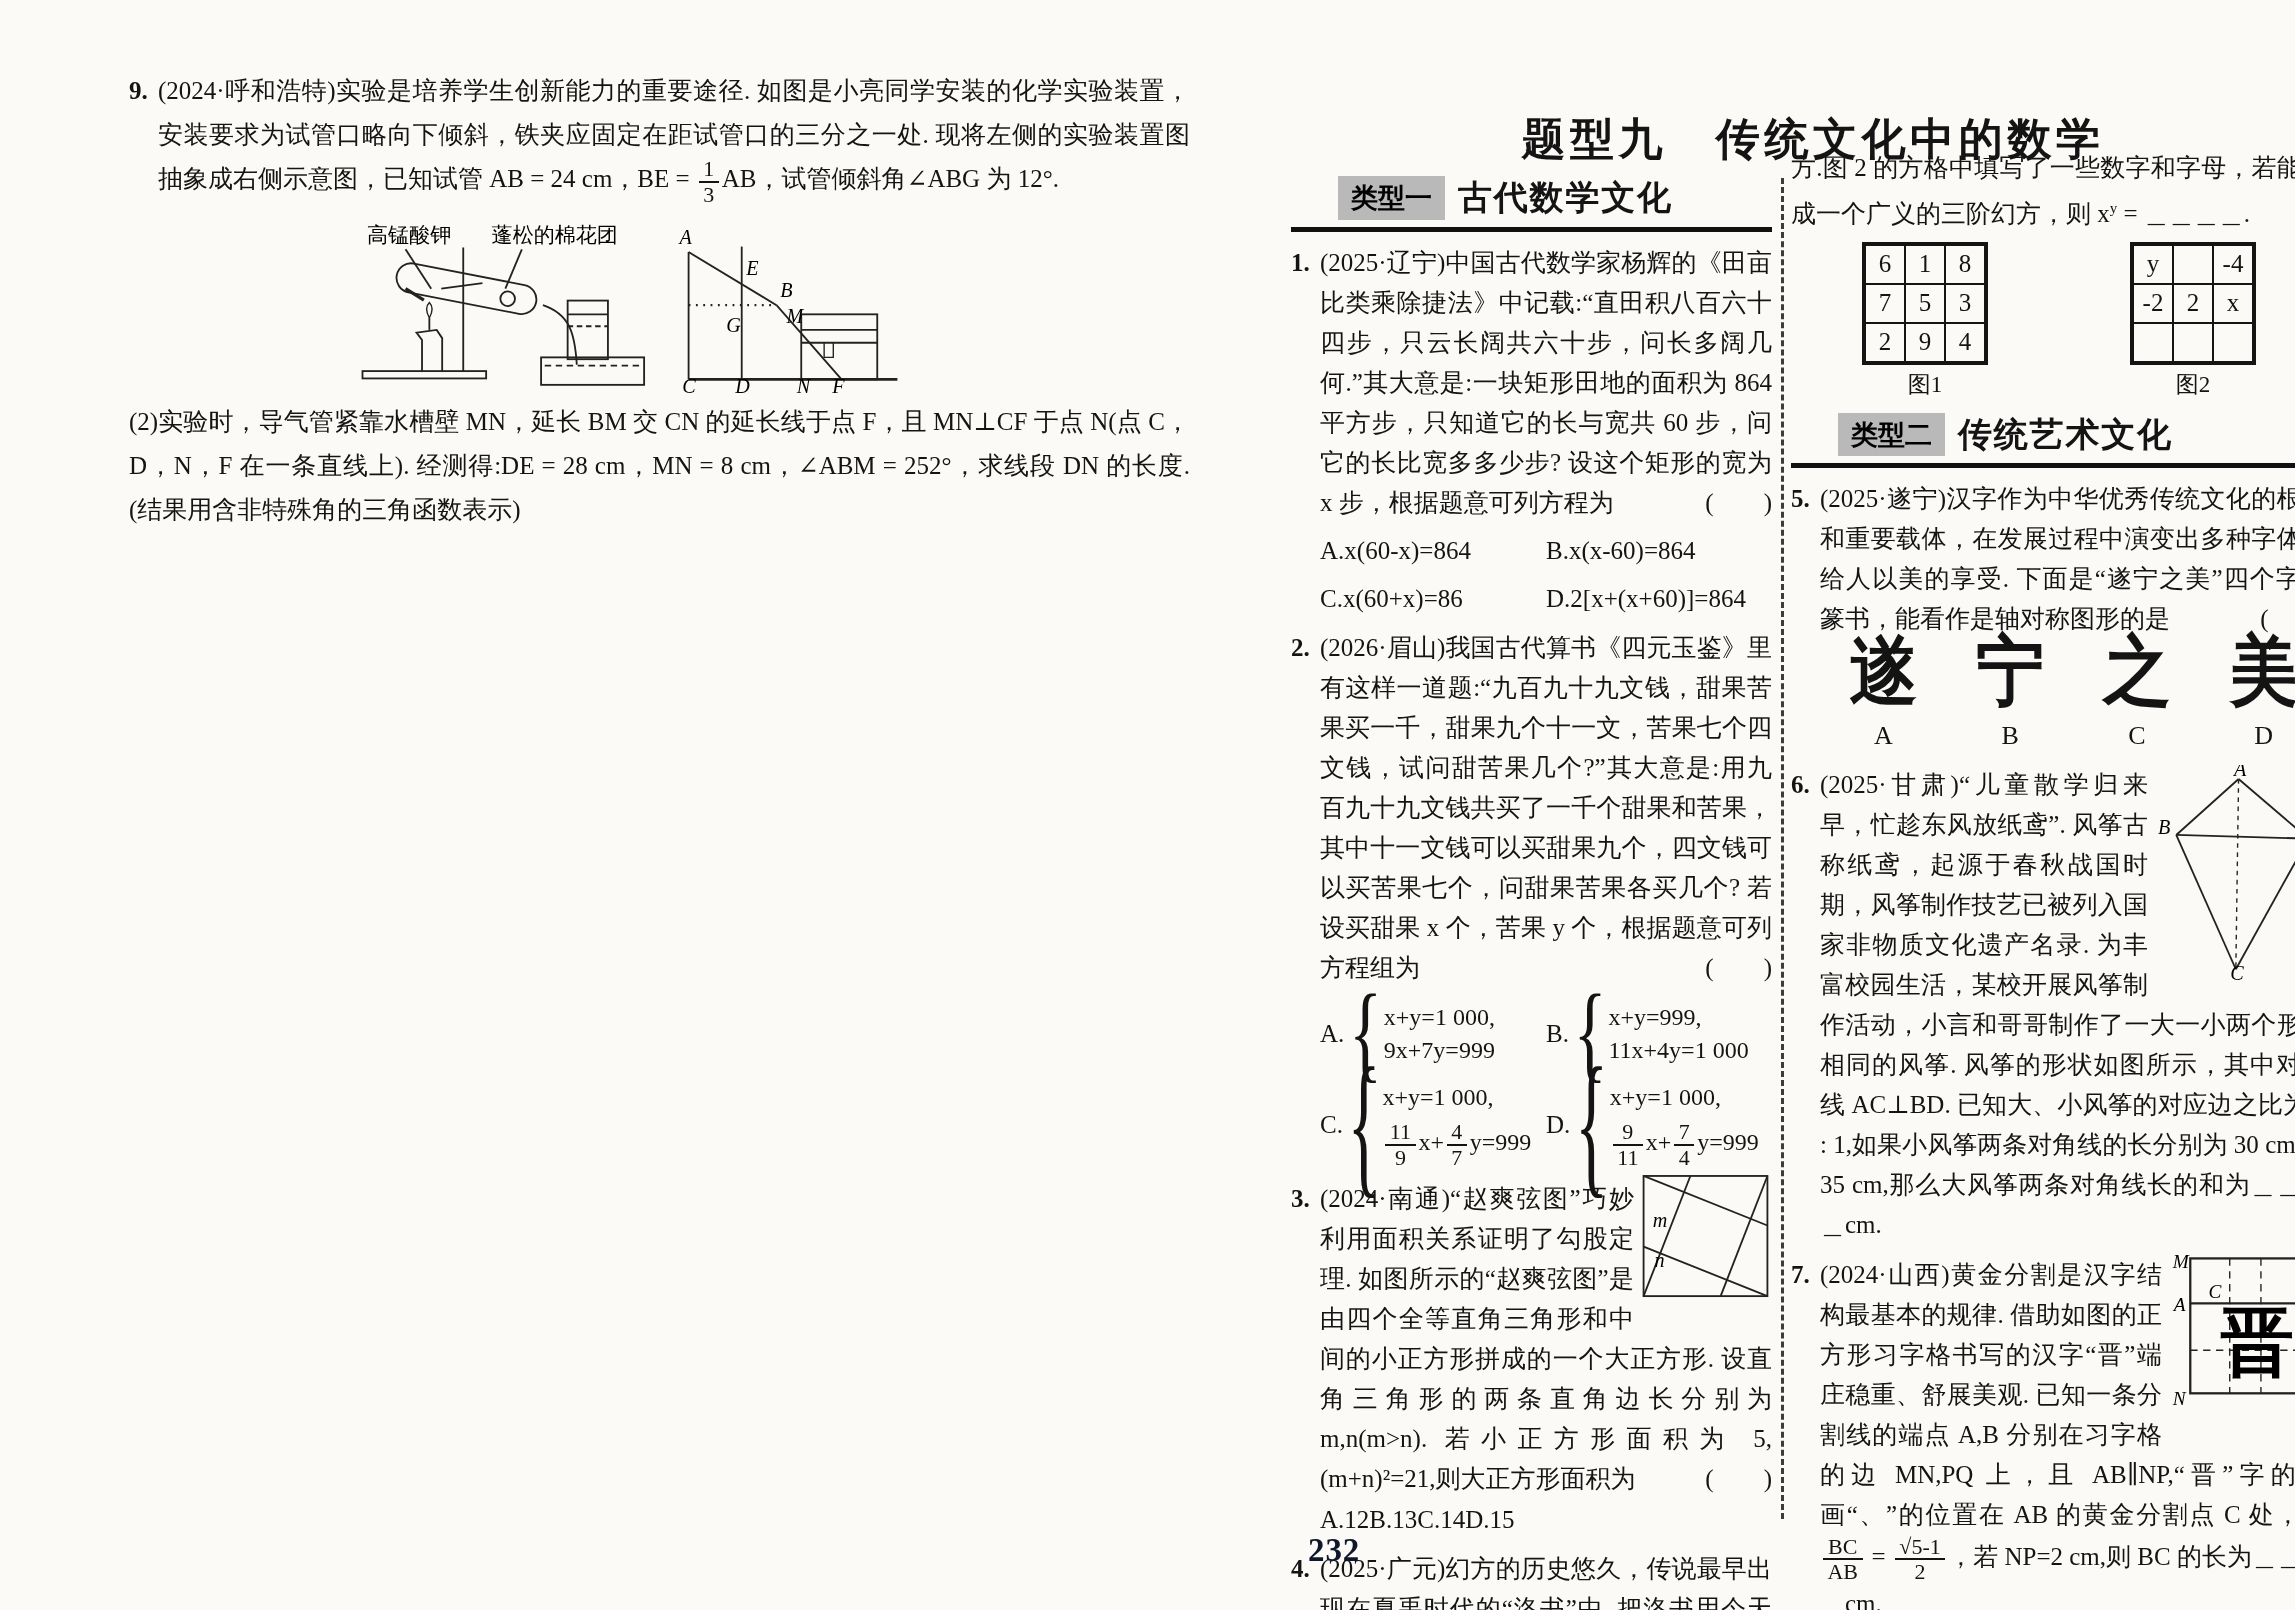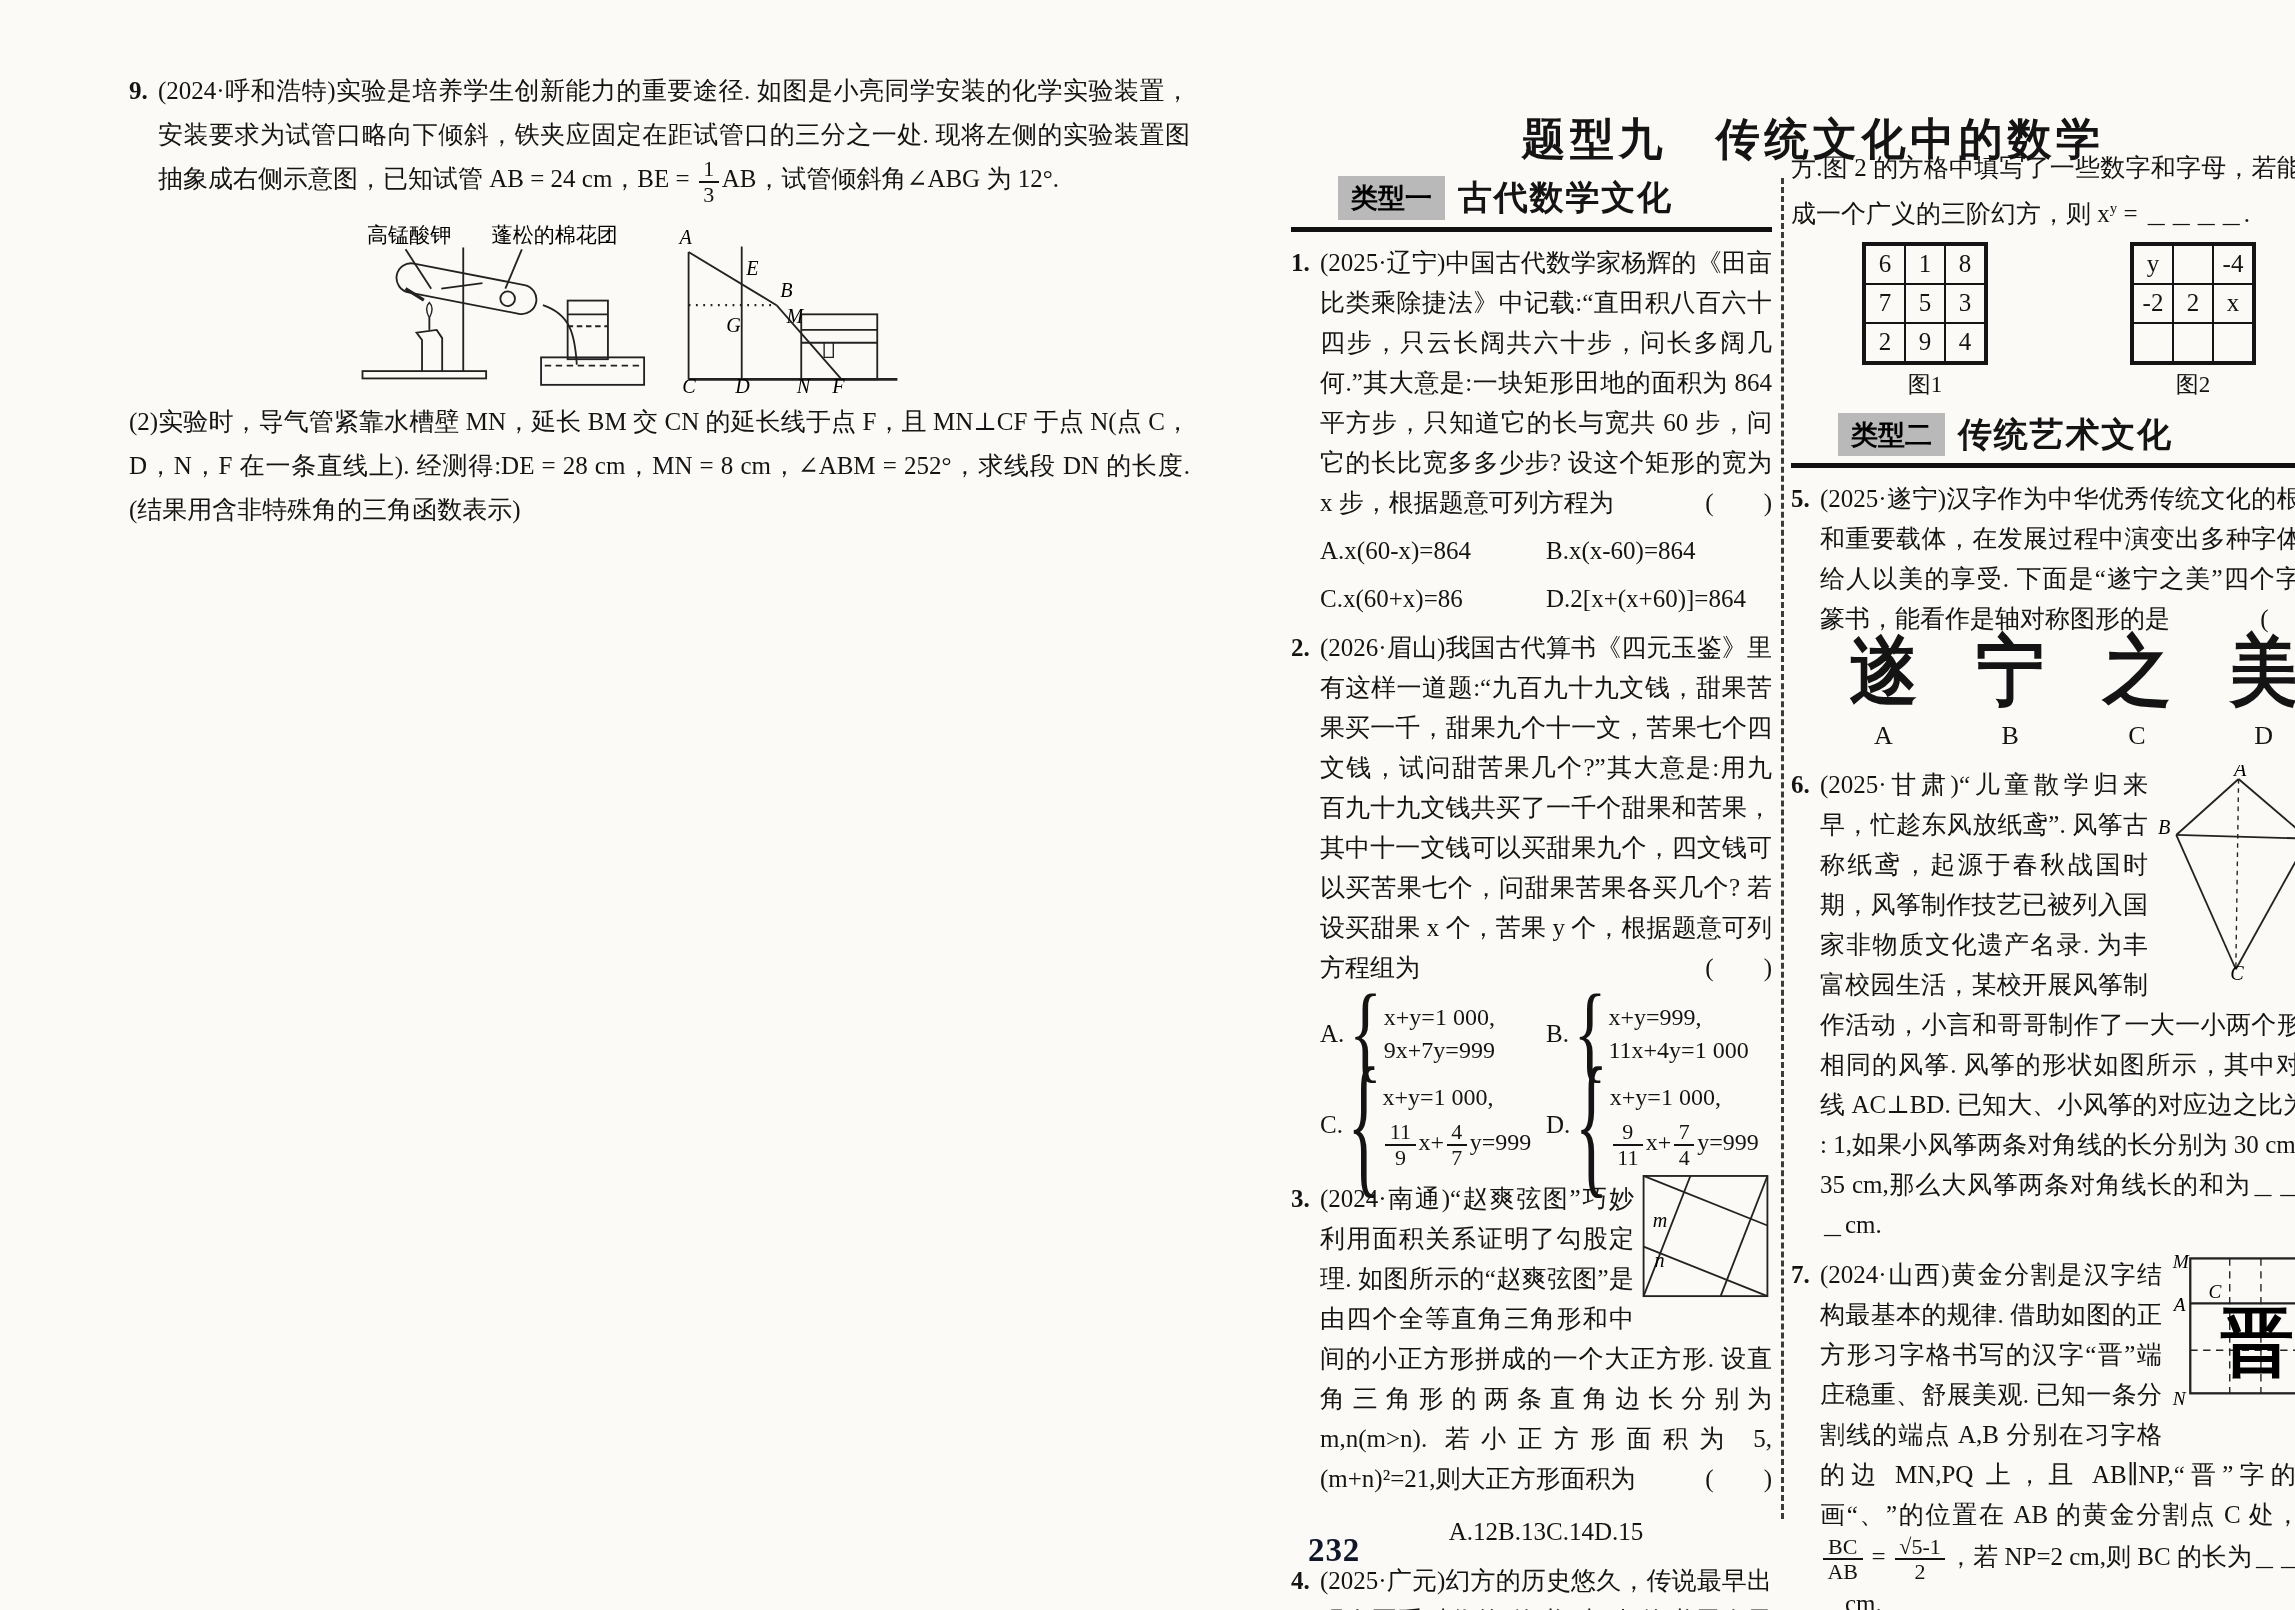--- a/index.html
+++ b/index.html
@@ -23,21 +23,21 @@
   .colL{position:absolute;left:1291px;top:175px;width:481px;}
   .colR{position:absolute;left:1791px;top:148px;width:536px;}
   .sec{display:flex;align-items:center;gap:13px;border-bottom:5px solid #111;
        padding-bottom:5.5px;margin-bottom:11px;padding-left:47px;}
   .badge{background:#b9b9b9;color:#000;font-weight:bold;font-size:27px;padding:3.7px 13px;}
   .secname{font-weight:bold;font-size:34px;letter-spacing:1.8px;}
   .colL .q,.colR .q{font-size:25px;line-height:40px;text-align:justify;margin-bottom:9.2px;}
   .bracket{float:right;}
   .optrow{display:flex;margin-top:8px;align-items:flex-end;}
   .o2{width:50%;}
-  .optrow4{display:flex;justify-content:center;margin-top:13px;}
+  .optrow4{display:flex;justify-content:flex-start;margin-top:1px;}
   
   .sysrow{display:flex;margin-top:12px;}
   .sys{display:flex;align-items:center;width:50%;}
   .brace{font-size:69px;font-weight:400;line-height:1;transform:scaleY(1.55);margin:0 1.8px 0 4.6px;}
   .brace.tall{transform:scaleY(2.3);}
   .syseqs{display:flex;flex-direction:column;font-size:24px;line-height:33px;}
   .syseqs .feq{line-height:1.1;margin-top:6.4px;}
   
   .fspace{float:right;}
   .absfig{position:absolute;}

